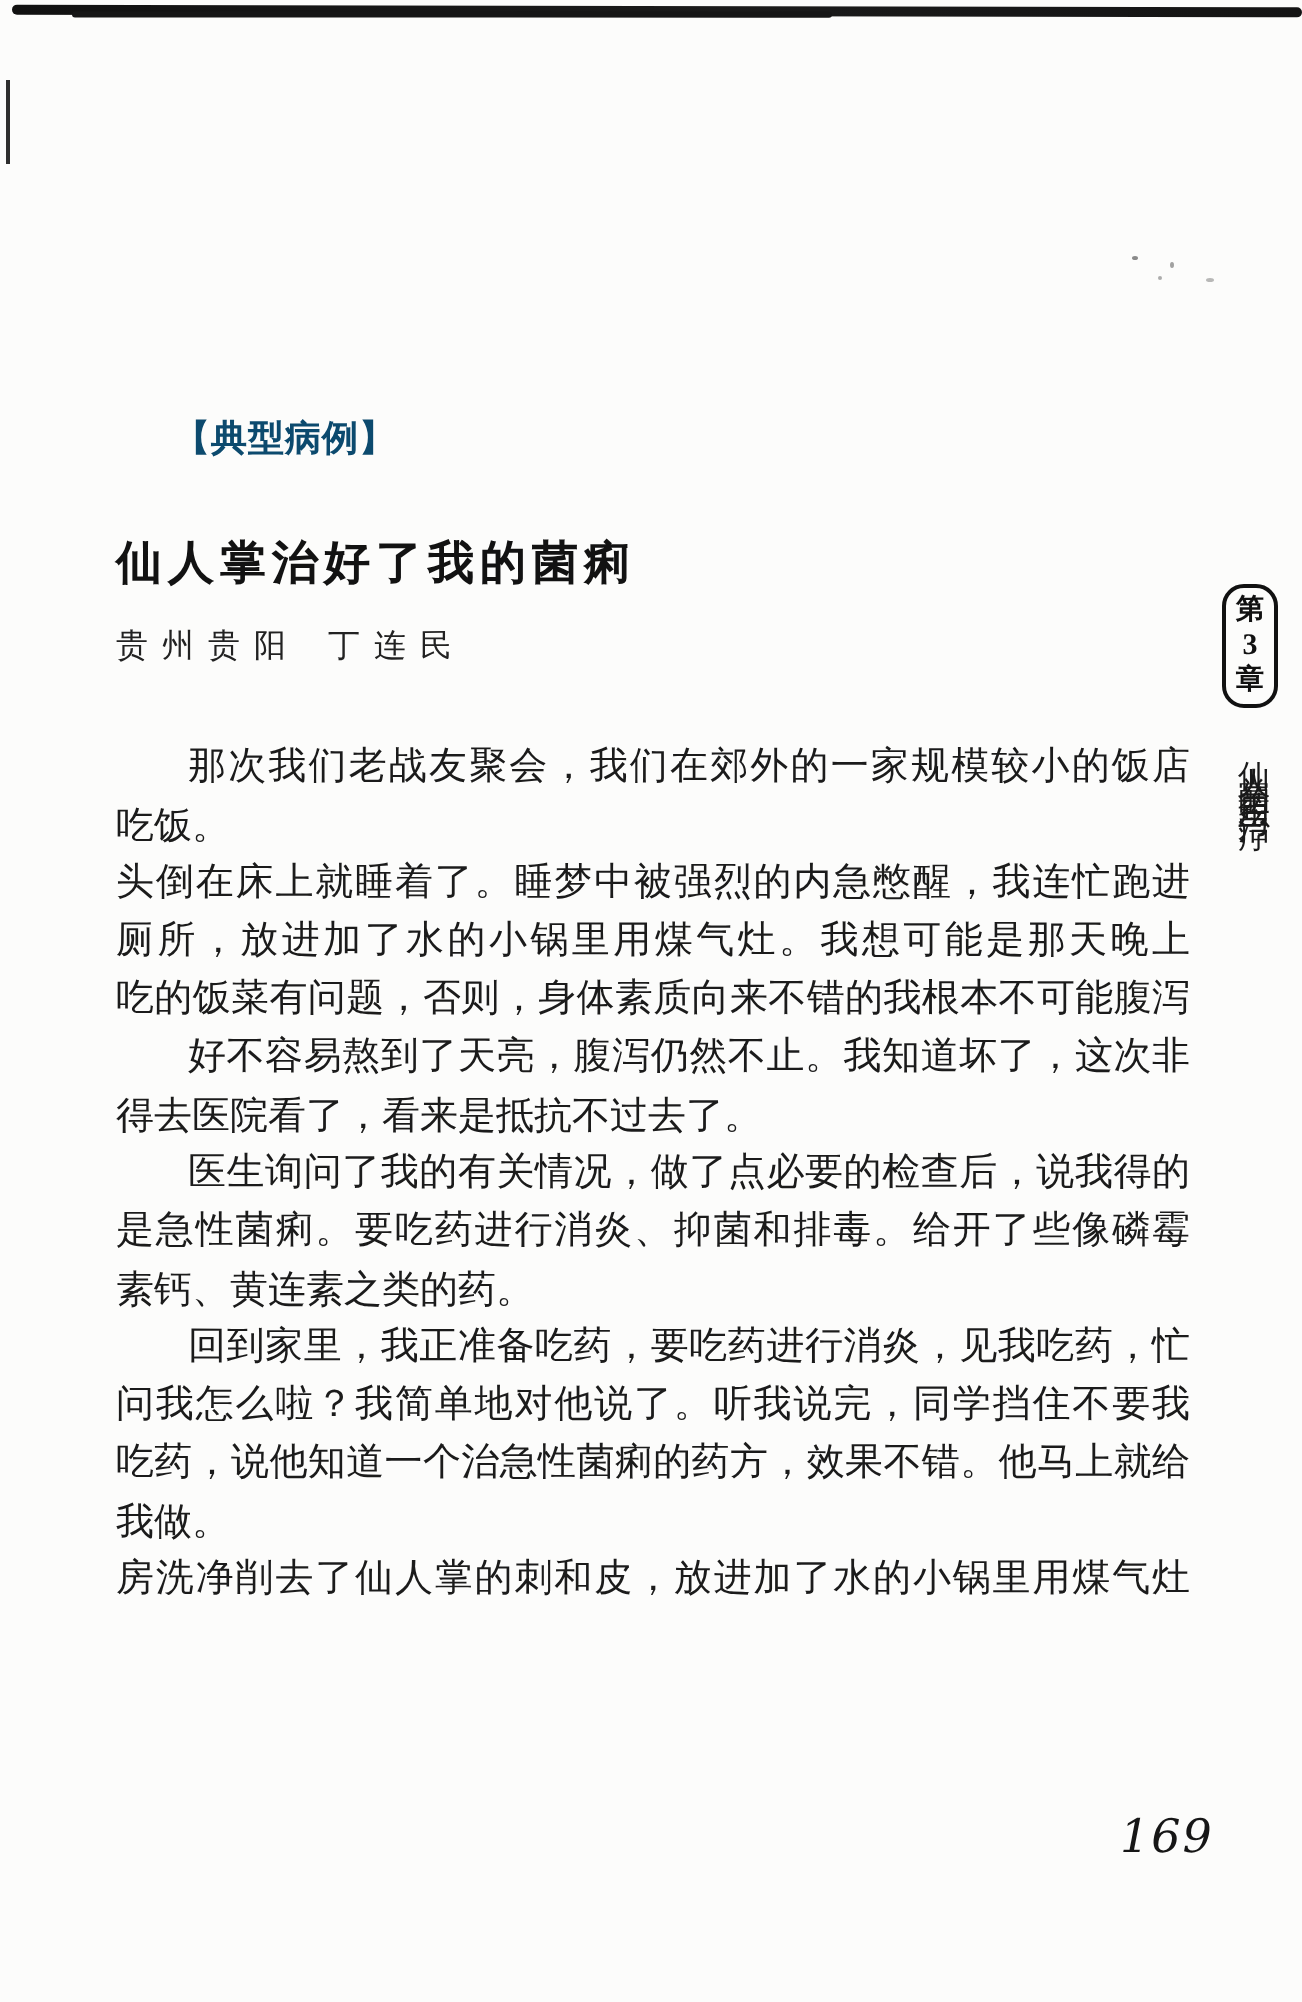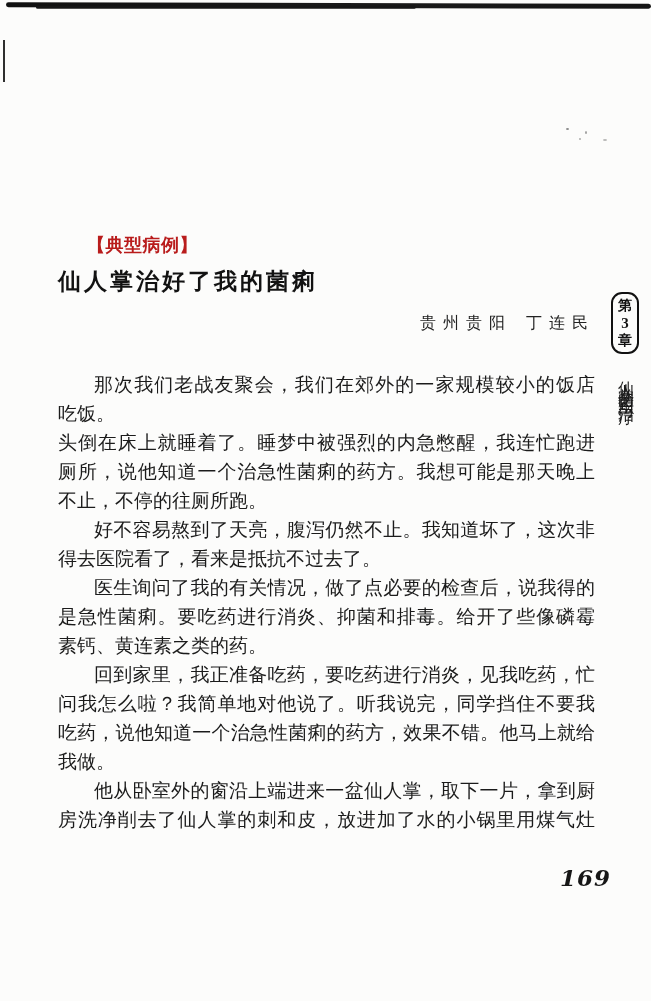--- a/index.html
+++ b/index.html
@@ -25,63 +25,63 @@
     position: absolute; left: 3px; top: 40px; width: 2px; height: 42px;
     background: #2e2e2e;
   }
   .speck { position: absolute; background: #8a8a8a; border-radius: 50%; }
   .speck.s1 { left: 566px; top: 128px; width: 3px; height: 2px; }
   .speck.s2 { left: 585px; top: 131px; width: 2px; height: 3px; opacity: .8; }
   .speck.s3 { left: 579px; top: 138px; width: 2px; height: 2px; opacity: .7; }
   .speck.s4 { left: 603px; top: 139px; width: 4px; height: 2px; opacity: .6; }
 
   .section-header {
-    position: absolute; left: 87px; top: 233px;
+    position: absolute; left: 87px; top: 207px;
     font-size: 18px; font-weight: bold; letter-spacing: 0.5px;
-    color: #b91c1c;
+    color: #0c4a6e;
   }
   .article-title {
     position: absolute; left: 58px; top: 266px; width: 537px;
     text-align: left; font-size: 23px; font-weight: bold;
     letter-spacing: 3px; color: #121212;
   }
   .byline {
     position: absolute; left: 58px; top: 313px; width: 537px;
-    text-align: right; font-size: 16px; letter-spacing: 7px;
+    text-align: left; font-size: 16px; letter-spacing: 7px;
     color: #222;
   }
   .byline .gap { display: inline-block; width: 14px; }
 
   .body-text {
     position: absolute; left: 58px; top: 370px; width: 537px;
     font-size: 19px; line-height: 29px; color: #1b1b1b;
   }
   .line { width: 537px; height: 29px; white-space: nowrap; }
-  .line.j { white-space: normal; text-align: justify; text-align-last: justify; }
+  .line.j { white-space: normal; text-align: justify; text-align-last: justify; font-family: Liberation Mono, monospace; }
   .line.indent { padding-left: 36px; }
 
   .chapter-tab { position: absolute; left: 610px; top: 290px; }
   .chapter-badge {
     position: absolute; left: 1px; top: 2px; width: 28px; height: 62px;
     border: 2px solid #111; border-radius: 11px;
     display: flex; flex-direction: column; align-items: center; justify-content: center;
     gap: 1px; background: #fcfcfb;
   }
   .chapter-badge span { font-size: 14px; font-weight: bold; line-height: 17px; color: #111; }
   .chapter-badge .num { font-size: 15px; line-height: 16px; }
   .chapter-vtitle {
     position: absolute; left: 5px; top: 78px;
     writing-mode: vertical-rl; text-orientation: upright;
     font-size: 16px; letter-spacing: 3.5px; color: #1a1a1a;
     height: 180px;
   }
   .page-number {
-    position: absolute; left: 560px; top: 864px;
+    position: absolute; left: 560px; top: 906px;
     font-family: "DejaVu Serif", serif; font-style: italic;
-    font-size: 23px; letter-spacing: 1px; color: #161616; font-weight: bold;
+    font-size: 23px; letter-spacing: 1px; color: #161616;
   }
 </style>
 </head>
 <body>
 
 <div class="artifact-top"></div>
 <div class="artifact-left-tick"></div>
 <div class="speck s1"></div>
 <div class="speck s2"></div>
 <div class="speck s3"></div>
@@ -90,32 +90,31 @@
 <div class="section-header">【典型病例】</div>
 
 <h1 class="article-title">仙人掌治好了我的菌痢</h1>
 
 <div class="byline"><span>贵州贵阳</span><span class="gap"></span><span>丁连民</span></div>
 
 <div class="body-text">
   <div class="line j indent">那次我们老战友聚会，我们在郊外的一家规模较小的饭店</div>
   <div class="line">吃饭。</div>
   <div class="line j">头倒在床上就睡着了。睡梦中被强烈的内急憋醒，我连忙跑进</div>
-  <div class="line j">厕所，说他知道一个治急性菌痢的药方。我想可能是那天晚上</div>
-  <div class="line">不止，不停的往厕所跑。</div>
+  <div class="line j">厕所，放进加了水的小锅里用煤气灶。我想可能是那天晚上</div>
+  <div class="line j">吃的饭菜有问题，否则，身体素质向来不错的我根本不可能腹泻</div>
   <div class="line j indent">好不容易熬到了天亮，腹泻仍然不止。我知道坏了，这次非</div>
   <div class="line">得去医院看了，看来是抵抗不过去了。</div>
   <div class="line j indent">医生询问了我的有关情况，做了点必要的检查后，说我得的</div>
   <div class="line j">是急性菌痢。要吃药进行消炎、抑菌和排毒。给开了些像磷霉</div>
   <div class="line">素钙、黄连素之类的药。</div>
   <div class="line j indent">回到家里，我正准备吃药，要吃药进行消炎，见我吃药，忙</div>
   <div class="line j">问我怎么啦？我简单地对他说了。听我说完，同学挡住不要我</div>
   <div class="line j">吃药，说他知道一个治急性菌痢的药方，效果不错。他马上就给</div>
   <div class="line">我做。</div>
-  <div class="line j indent">他从卧室外的窗沿上端进来一盆仙人掌，取下一片，拿到厨</div>
   <div class="line j">房洗净削去了仙人掌的刺和皮，放进加了水的小锅里用煤气灶</div>
 </div>
 
 <div class="chapter-tab">
   <div class="chapter-badge">
     <span>第</span>
     <span class="num">3</span>
     <span>章</span>
   </div>
   <div class="chapter-vtitle">仙人掌的药用与治疗</div>

